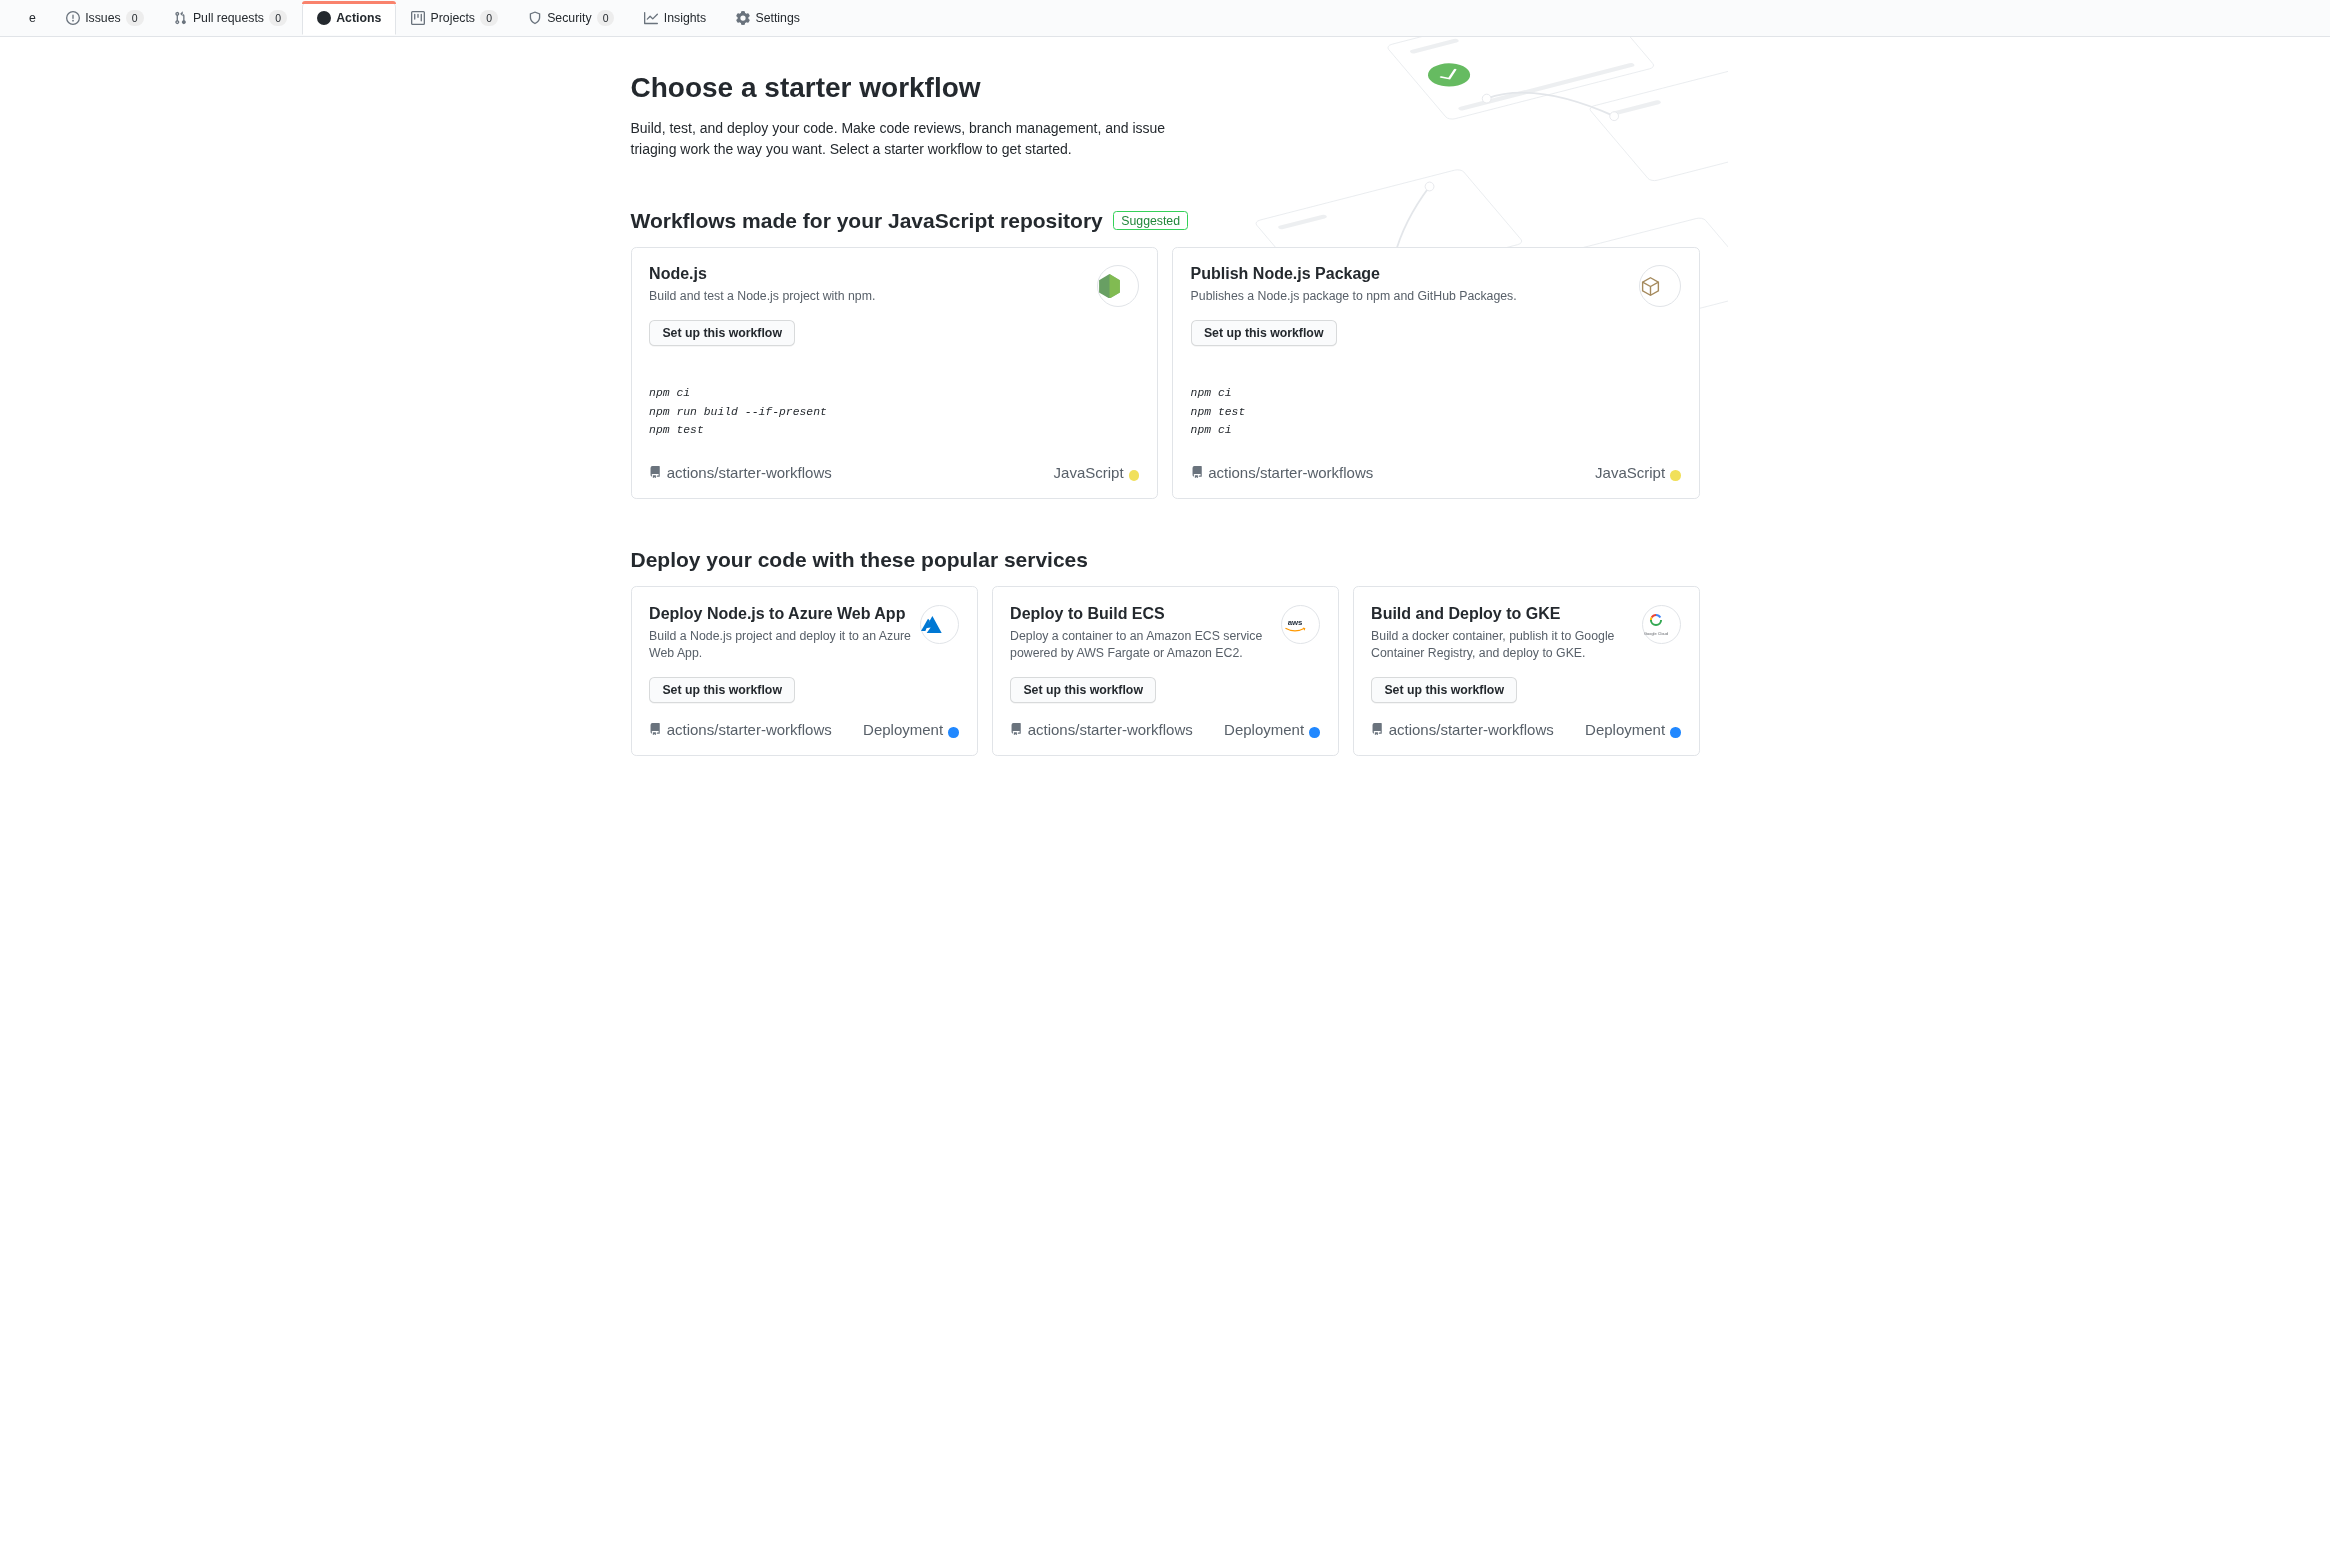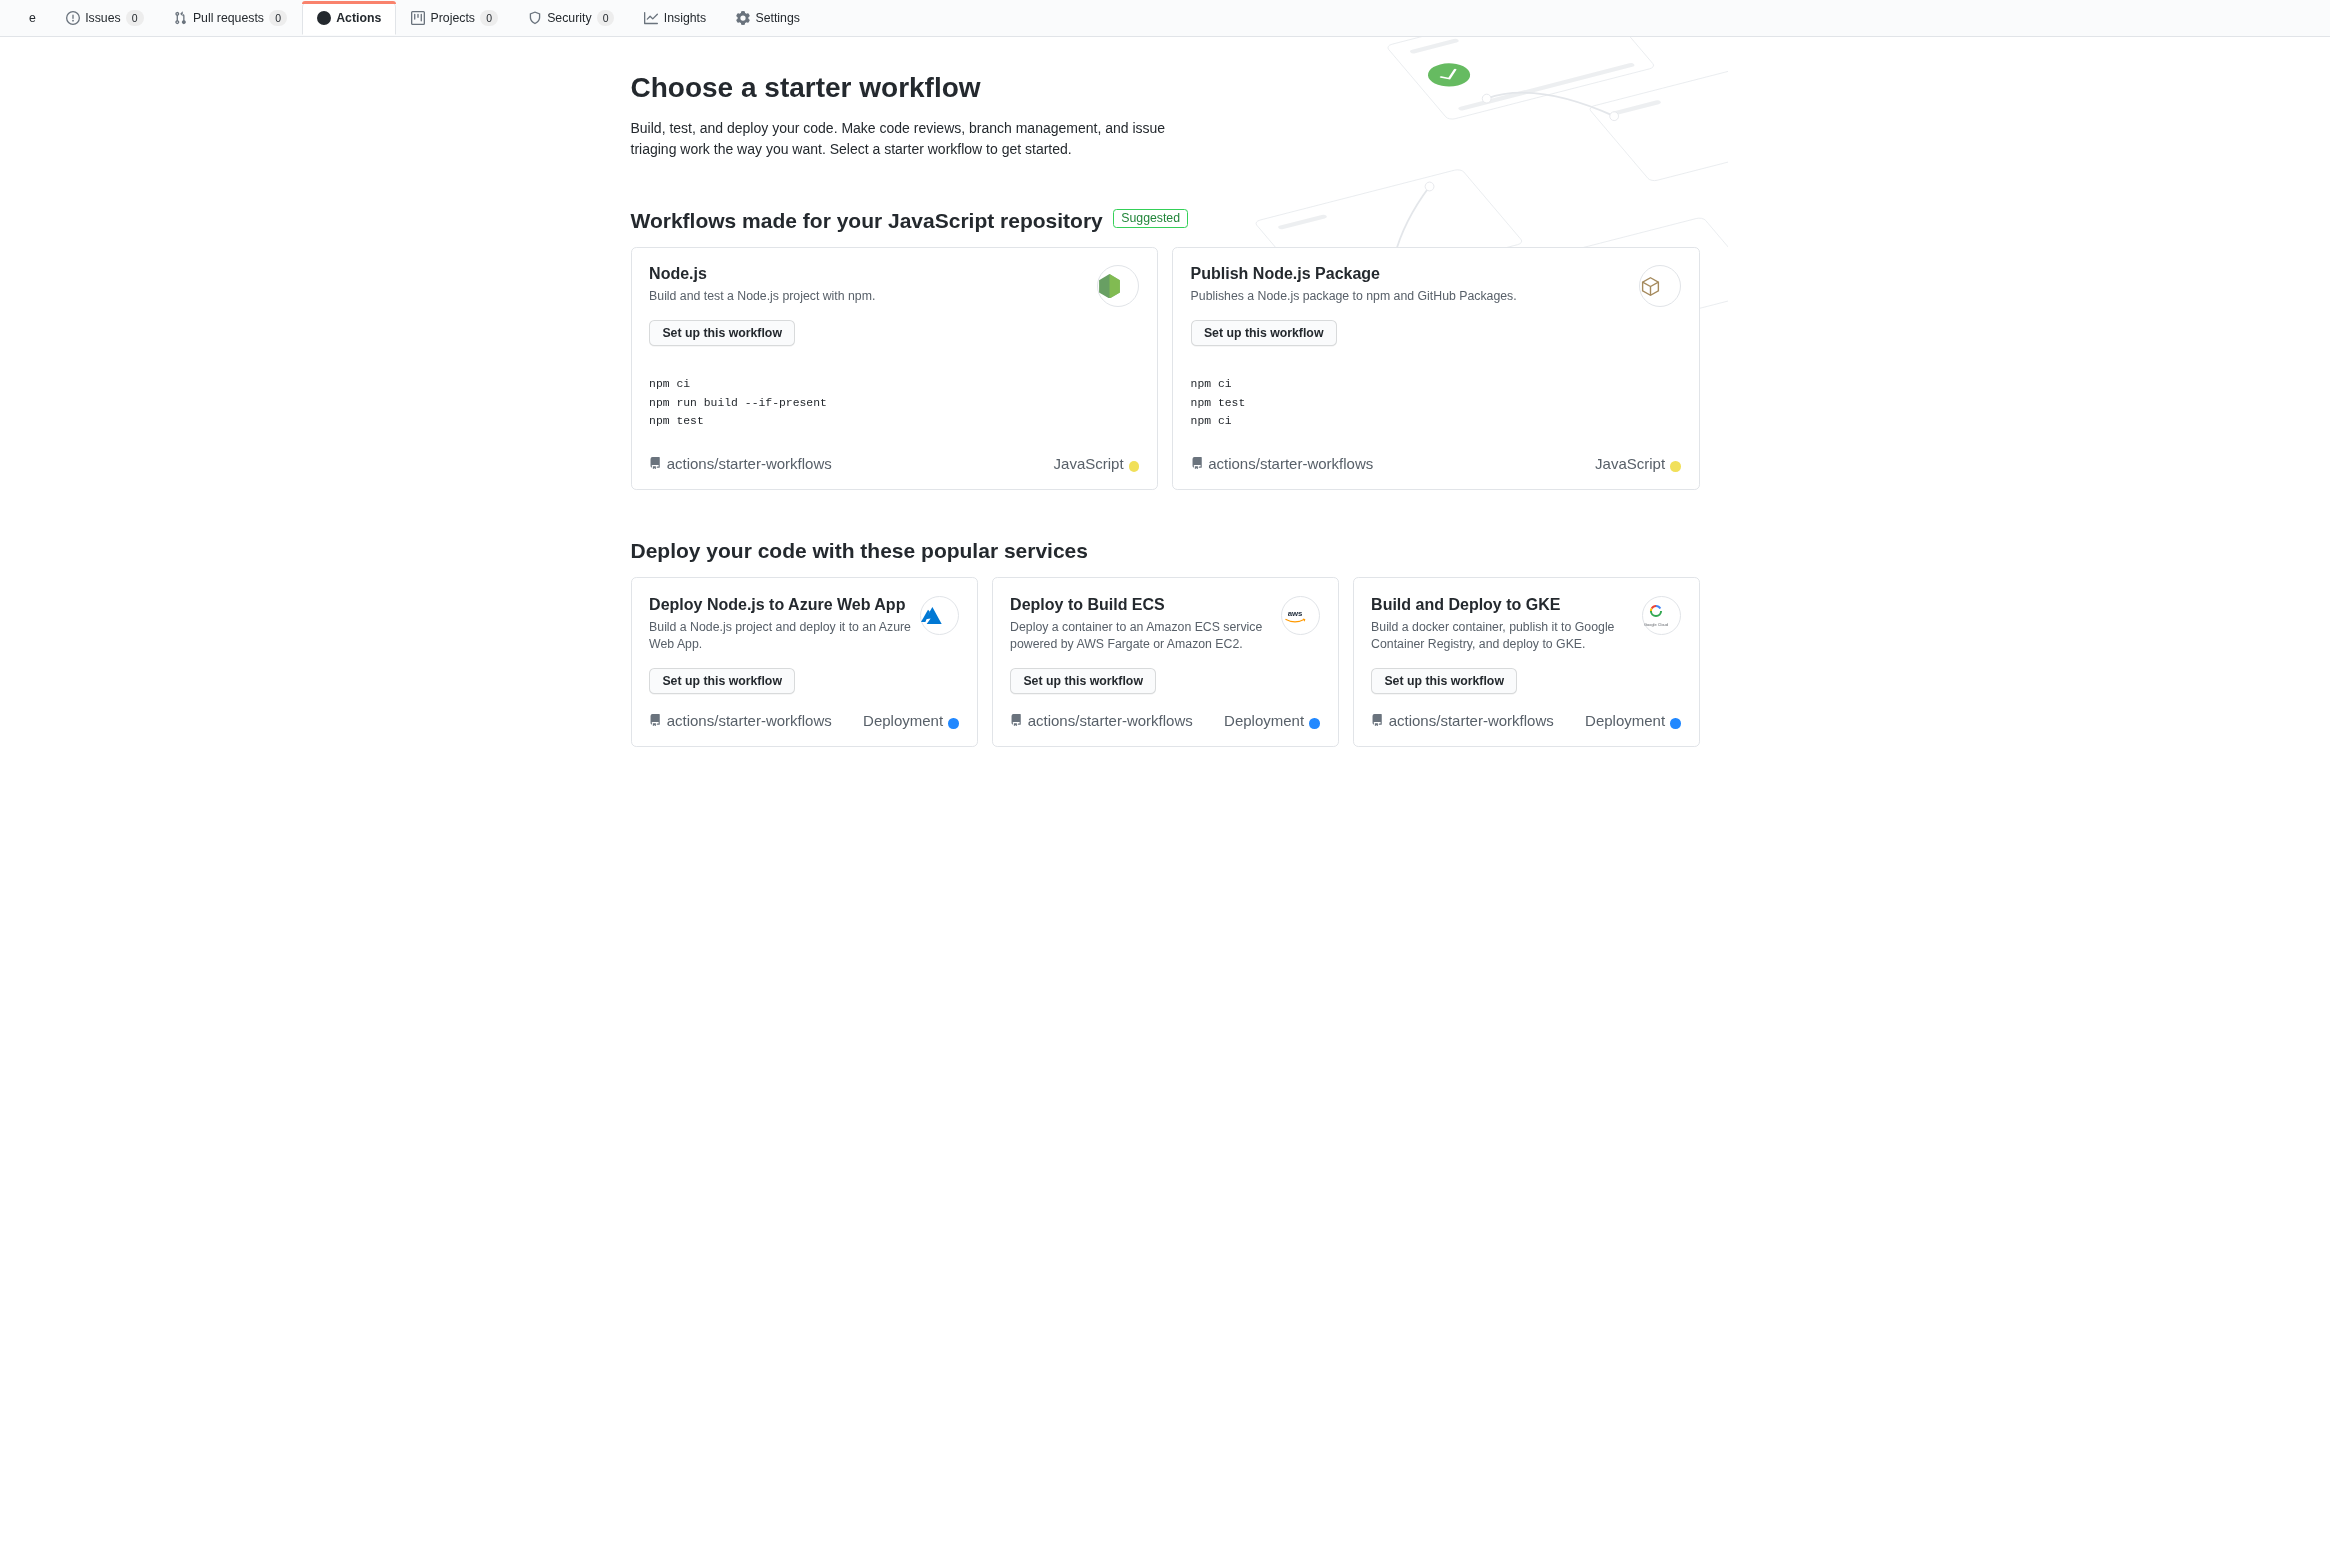--- a/index.html
+++ b/index.html
@@ -98,21 +98,21 @@
       font-size: 14px;
       color: #24292e;
     }
     .skip-link {
       color: #0366d6;
       text-decoration: none;
       cursor: pointer;
     }
     .section-header {
       display: flex;
-      align-items: flex-start;
+      align-items: center;
       gap: 10.5px;
       margin-top: 49px;
       margin-bottom: 14px;
     }
     .section-title {
       font-size: 21px;
       font-weight: 600;
     }
     .suggested-badge {
       display: inline-block;
@@ -184,22 +184,23 @@
       border: 0.9px solid rgba(27,31,35,0.15);
       border-radius: 5.3px;
       cursor: pointer;
       box-shadow: 0 0.9px 0 rgba(27,31,35,0.04);
     }
     .card-code {
       font-family: SFMono-Regular, Consolas, "Liberation Mono", Menlo, monospace;
       font-size: 11.4px;
       color: #24292e;
       white-space: pre;
-      margin-top: 29px;
+      margin-top: 38px;
       line-height: 1.6;
+      font-style: italic;
     }
     .card-footer {
       display: flex;
       justify-content: space-between;
       align-items: center;
       margin-top: 24.6px;
       font-size: 15px;
       color: #586069;
     }
     .card-footer.compact { margin-top: 17.6px; }

